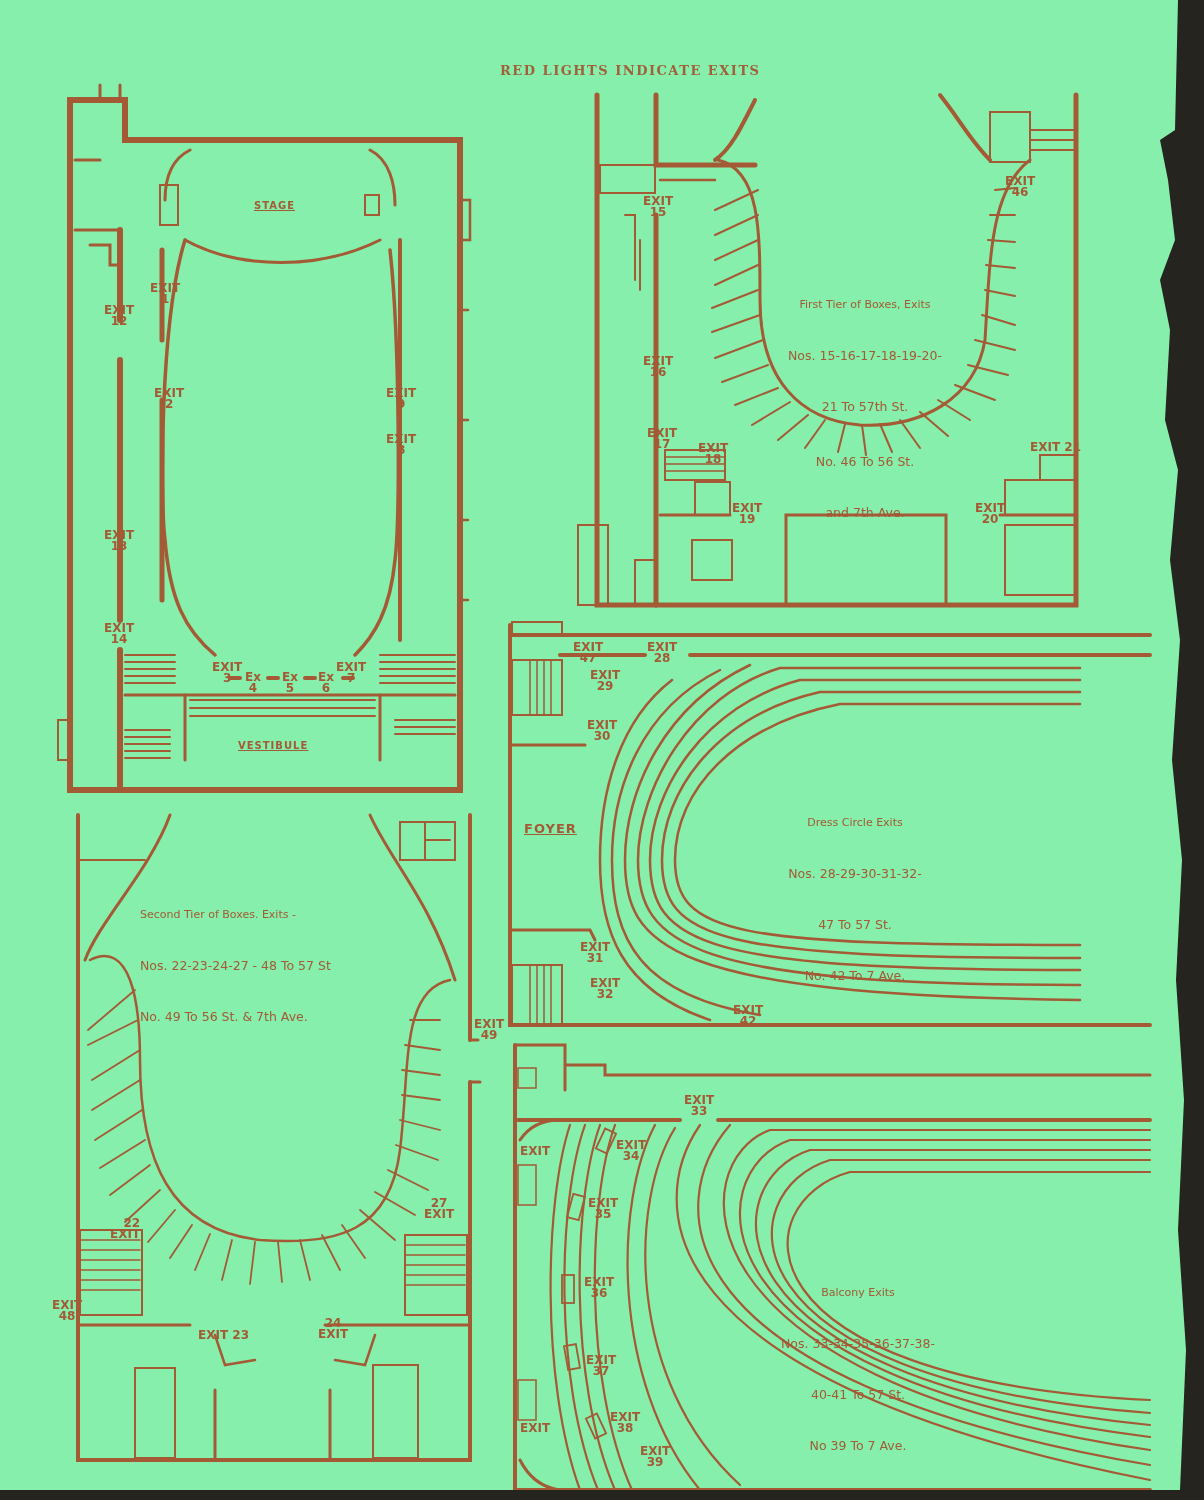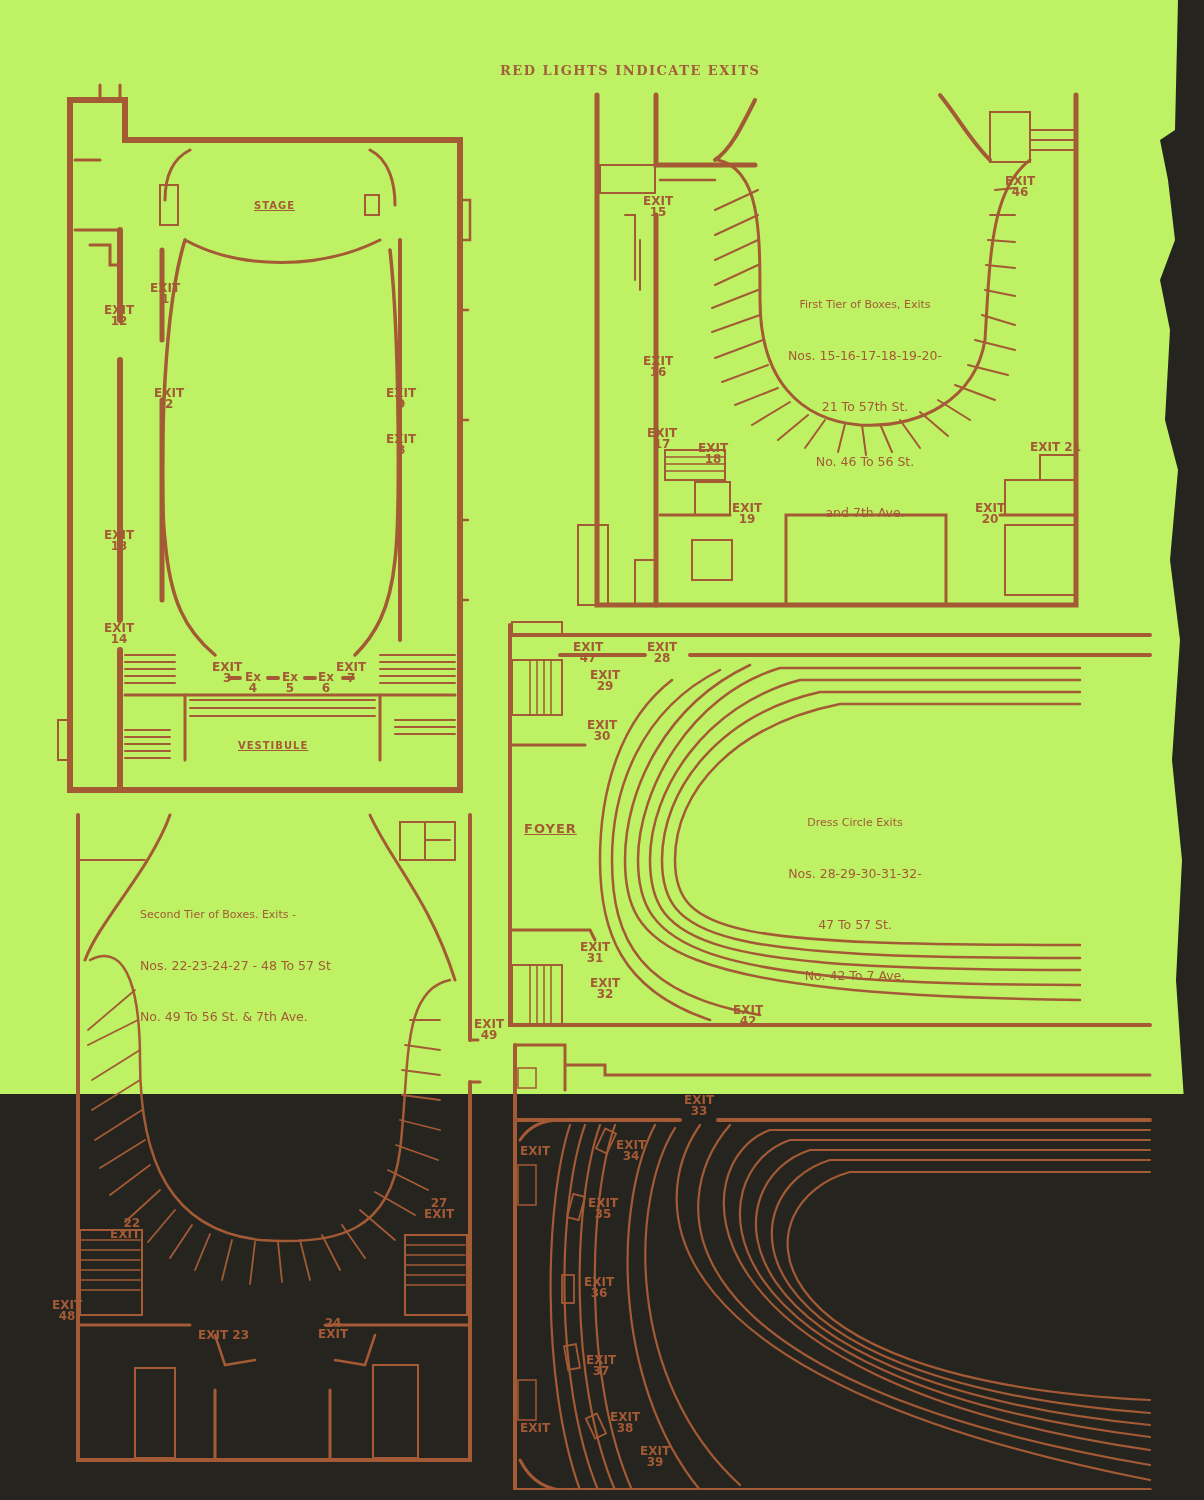--- a/index.html
+++ b/index.html
@@ -1,17 +1,17 @@
 <!DOCTYPE html>
 <html><head>
 <meta charset="utf-8">
 <style>
   html,body{margin:0;padding:0;}
   body{width:1204px;height:1500px;background:#26241f;position:relative;overflow:hidden;font-family:"DejaVu Sans",sans-serif;}
-  .paper{position:absolute;left:0;top:0;width:1204px;height:1094px;background:#bef264;
+  .paper{position:absolute;left:0;top:0;width:1204px;height:1490px;background:#86efac;
     clip-path:polygon(0 0,1204px 0,1204px 0,1178px 0,1175px 130px,1160px 140px,1168px 180px,1175px 240px,1160px 280px,1170px 330px,1165px 420px,1178px 470px,1170px 560px,1180px 640px,1172px 760px,1182px 860px,1176px 980px,1184px 1100px,1178px 1230px,1186px 1350px,1180px 1490px,0 1490px);}
   .title{position:absolute;left:500px;top:63px;font-family:"DejaVu Serif",serif;font-weight:bold;font-size:13px;letter-spacing:1.5px;color:#a0603a;}
   svg.plan{position:absolute;left:0;top:0;}
   .lbl{position:absolute;color:#a35a35;font-family:"DejaVu Sans",sans-serif;font-weight:bold;font-size:12px;line-height:11px;text-align:center;white-space:pre;}
   .heading{position:absolute;color:#a35a35;font-family:"DejaVu Sans",sans-serif;font-size:12.5px;line-height:17px;text-align:center;white-space:pre;}
   .heading .h{font-size:11px;}
   .room{position:absolute;color:#a35a35;font-family:"DejaVu Sans",sans-serif;font-weight:bold;font-size:10px;letter-spacing:1px;text-decoration:underline;}
   .foyer{font-size:13px;}
 </style>
 </head>
@@ -252,20 +252,26 @@
   <div class="lbl" style="left:198px;top:1330px;">EXIT 23</div>
   <div class="lbl" style="left:318px;top:1318px;">24
 EXIT</div>
   <div class="lbl" style="left:424px;top:1198px;">27
 EXIT</div>
   <div class="lbl" style="left:52px;top:1300px;">EXIT
 48</div>
   <div class="lbl" style="left:474px;top:1019px;">EXIT
 49</div>
 
+  <div class="heading" style="left:748px;top:1250px;width:220px;">
+    <div class="h">Balcony Exits</div>
+    <div>Nos. 33-34-35-36-37-38-</div>
+    <div>40-41 To 57 St.</div>
+    <div>No 39 To 7 Ave.</div>
+  </div>
   <div class="lbl" style="left:684px;top:1095px;">EXIT
 33</div>
   <div class="lbl" style="left:616px;top:1140px;">EXIT
 34</div>
   <div class="lbl" style="left:588px;top:1198px;">EXIT
 35</div>
   <div class="lbl" style="left:584px;top:1277px;">EXIT
 36</div>
   <div class="lbl" style="left:586px;top:1355px;">EXIT
 37</div>

